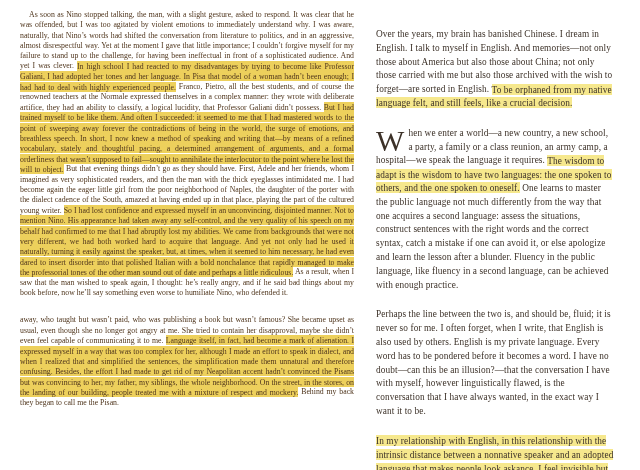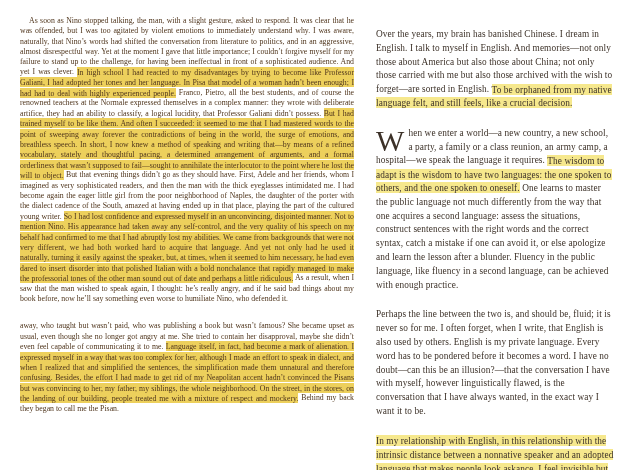--- a/index.html
+++ b/index.html
@@ -10,21 +10,21 @@
     overflow: hidden;
   }
   .page {
     position: relative;
     width: 640px; height: 470px;
     background: #ffffff;
     overflow: hidden;
   }
   .col { position: absolute; }
   .col-left {
-    left: 20px; top: 16px; width: 334px;
+    left: 20px; top: 10px; width: 334px;
     font-size: 7.8px; line-height: 10.3px;
     text-align: justify;
     color: #4e341b;
   }
   .col-left p.para { margin: 0; }
   .col-left p.para + p.para { margin-top: 17px; }
   .col-left p.indent { text-indent: 9px; }
   .col-right {
     left: 376px; top: 12px; width: 238px;
     font-size: 9.3px; line-height: 13.8px;

